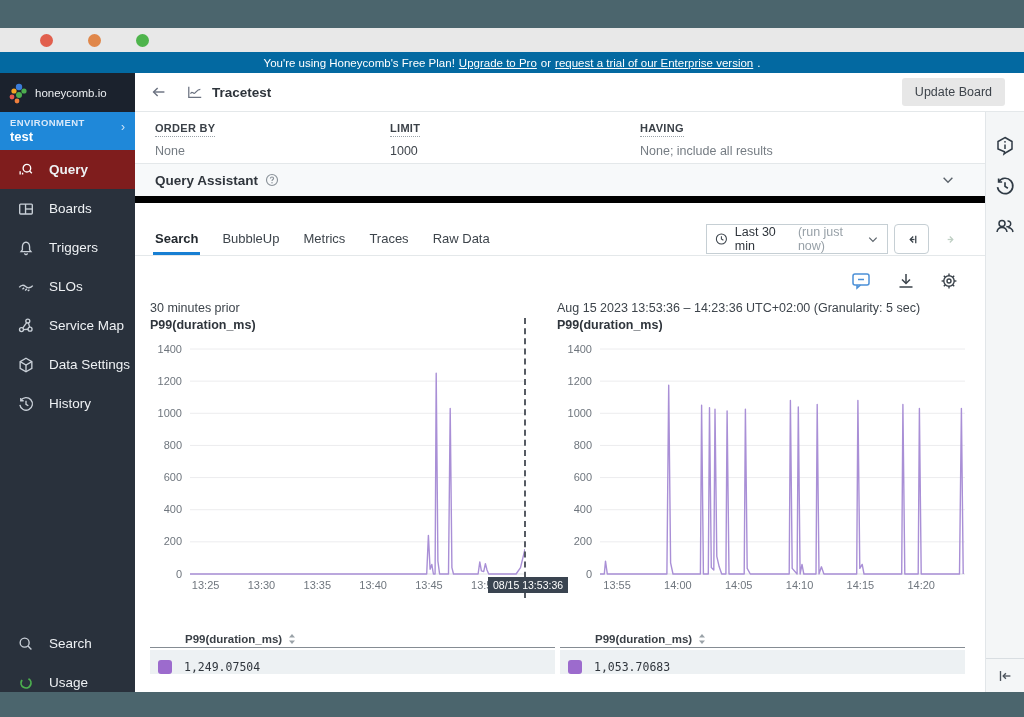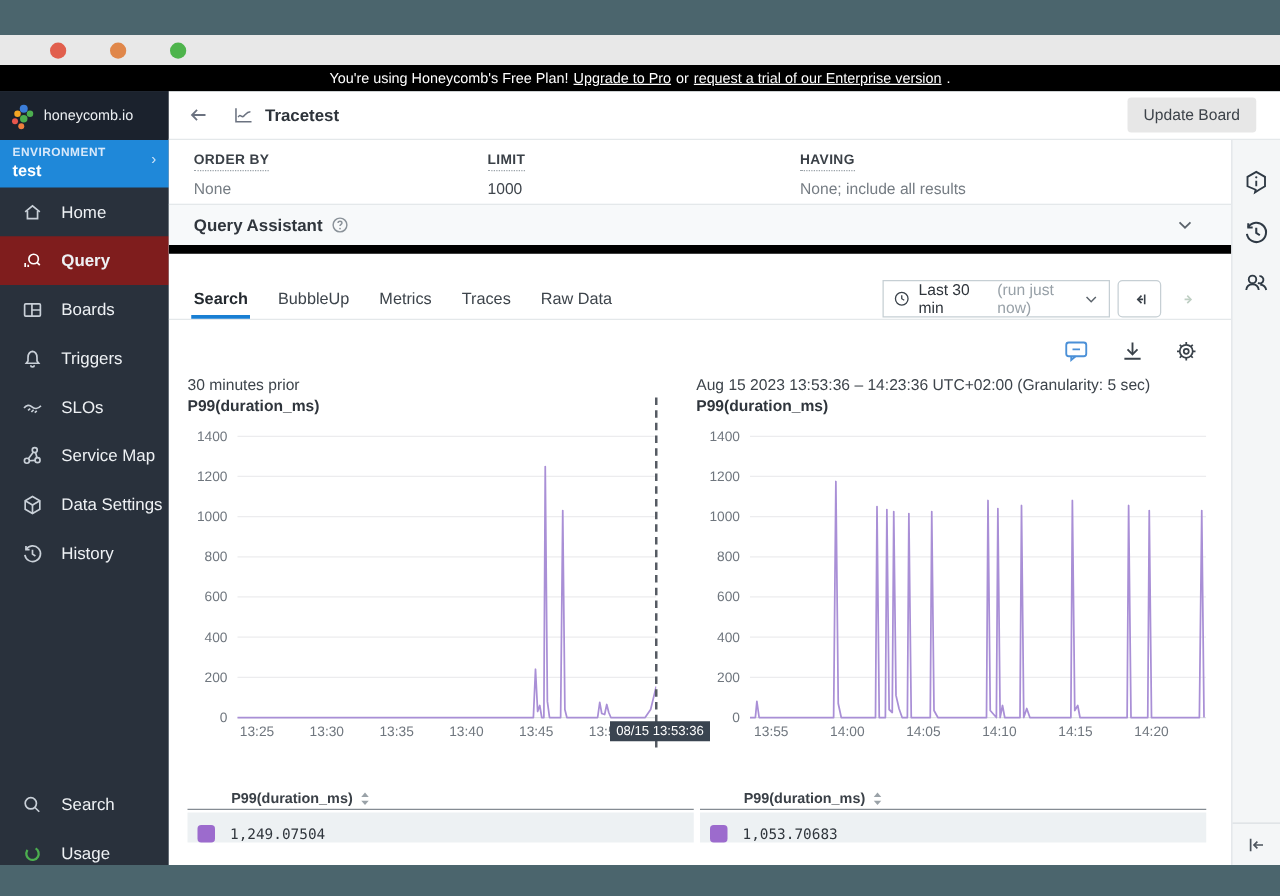--- a/index.html
+++ b/index.html
@@ -2,21 +2,21 @@
 <html><head>
 <meta charset="utf-8">
 <style>
   * { margin:0; padding:0; box-sizing:border-box; }
   body { font-family:"Liberation Sans", sans-serif; }
   #page { position:relative; width:1024px; height:717px; background:#4b656d; overflow:hidden; }
 
   
   .titlebar { position:absolute; left:0; top:28px; width:1024px; height:24px; background:#e8e8e8; }
   .dot { position:absolute; top:6px; width:13px; height:13px; border-radius:50%; }
-  .banner { position:absolute; left:0; top:52px; width:1024px; height:21px; background:#000000;
+  .banner { position:absolute; left:0; top:52px; width:1024px; height:21px; background:#0369a1;
             color:#fff; font-size:11.5px; display:flex; align-items:center; justify-content:center; }
   .banner span { margin:0 2px; }
   .banner .lnk { text-decoration:underline; cursor:pointer; }
 
   
   .sidebar { position:absolute; left:0; top:73px; width:135px; height:695px; background:#29313c; color:#eef1f4; }
   .side-logo { height:39px; background:#1b222d; display:flex; align-items:center; padding-left:8px; gap:5px; }
   .side-logo .logotext { font-size:11.5px; color:#eceff2; }
   .side-env { height:38px; background:#1f88d9; padding:5px 22px 0 10px; position:relative; }
   .side-env .envlabel { font-size:9.5px; letter-spacing:.4px; font-weight:bold; color:#d9e9fa; }
@@ -134,27 +134,20 @@
         <circle cx="9" cy="20" r="2.4" fill="#ee7f3d"></circle>
       </svg>
       <span class="logotext">honeycomb.io</span>
     </div>
     <div class="side-env">
       <div class="envlabel">ENVIRONMENT</div>
       <div class="envname">test</div>
       <div class="envchev">›</div>
     </div>
 
-    <div class="nav-item">
-      <svg width="18" height="18" viewBox="0 0 20 20" fill="none" stroke="#c9d0d8" stroke-width="1.5">
-        <path d="M3.5 9.5 L10 4 L16.5 9.5"></path>
-          <path d="M5.5 8.7 V15.5 H14.5 V8.7"></path>
-      </svg>
-      <span>Home</span>
-    </div>
     <div class="nav-item active">
       <svg width="18" height="18" viewBox="0 0 20 20" fill="none" stroke="#ffffff" stroke-width="1.5">
         <path d="M3.5 15 V11.5"></path>
           <path d="M6.2 15 V13"></path>
           <circle cx="11" cy="8" r="4.2"></circle>
           <path d="M14 11 L16.5 13.5"></path>
       </svg>
       <span>Query</span>
     </div>
     <div class="nav-item">

